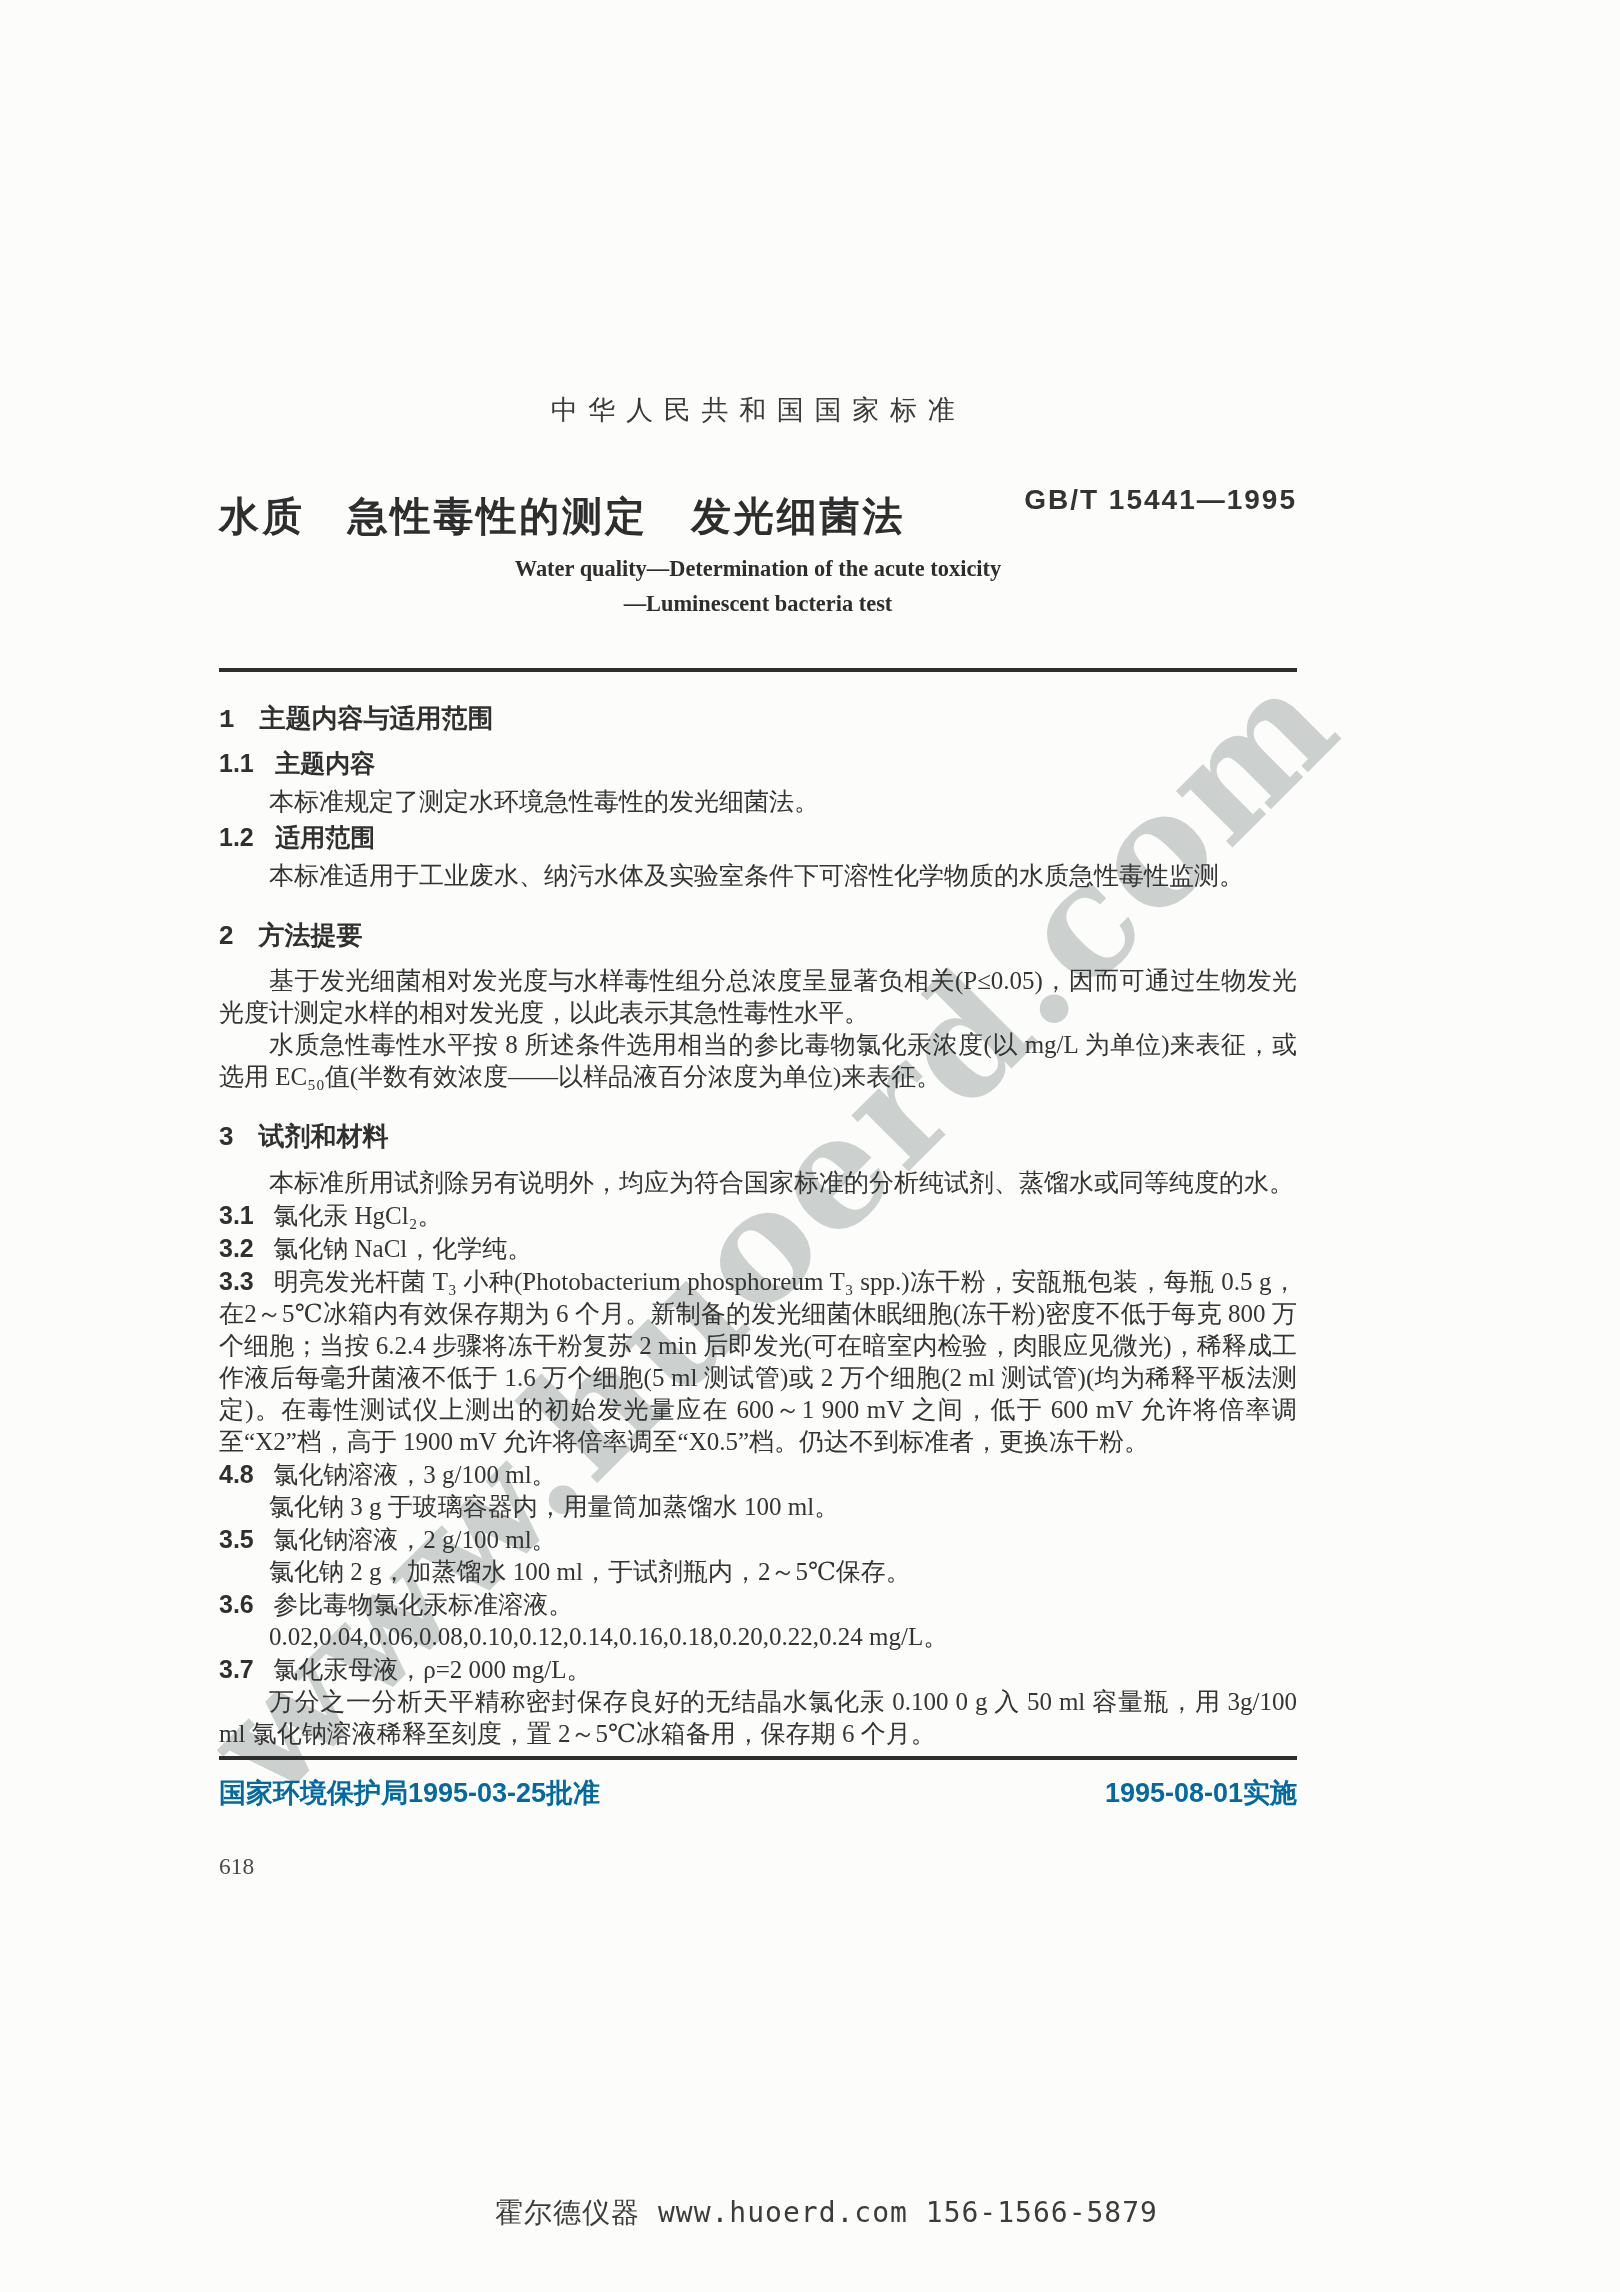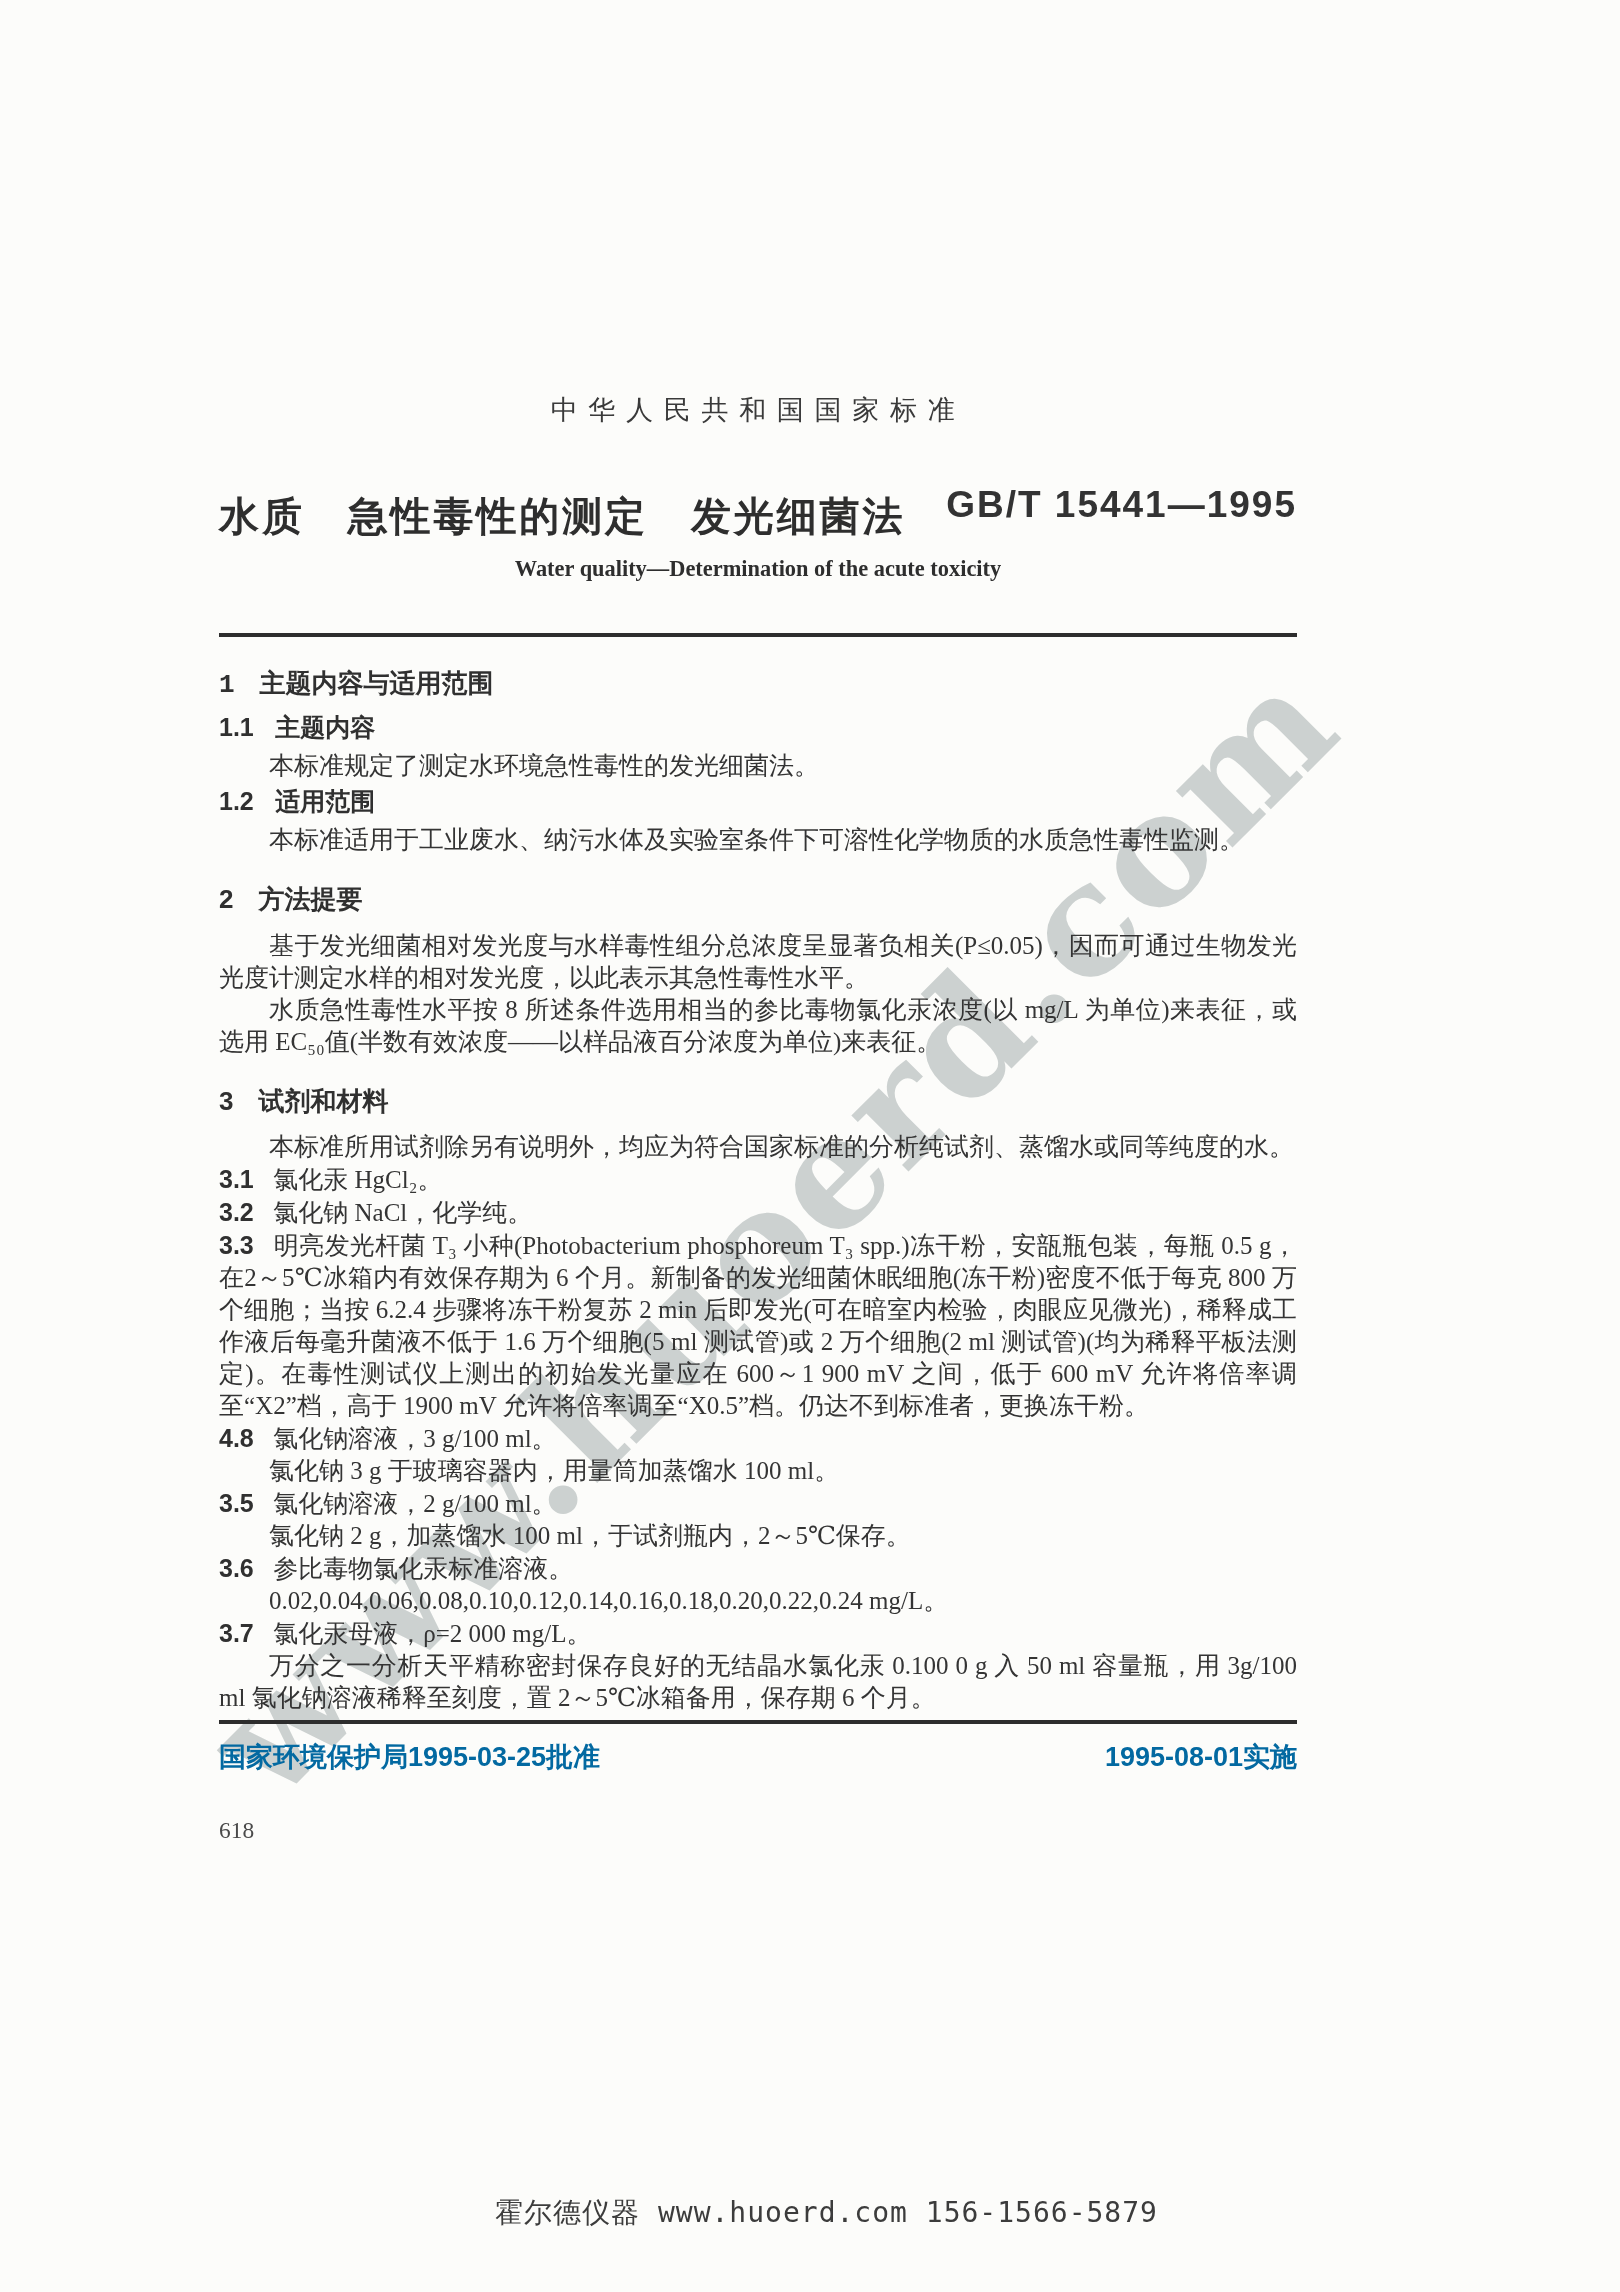--- a/index.html
+++ b/index.html
@@ -52,21 +52,21 @@
     font-size: 40px;
     line-height: 49px;
     letter-spacing: 2.9px;
     color: #2e2e2e;
   }
   .std-no {
     position: absolute;
     right: 0; top: -7.8px;
     font-family: "Liberation Sans", "DejaVu Sans", sans-serif;
     font-weight: bold;
-    font-size: 37px;
+    font-size: 28px;
     letter-spacing: 2px;
     color: #333;
   }
   .en-title {
     margin-top: 13.7px;
     text-align: center;
     font-family: "Liberation Serif", "DejaVu Serif", serif;
     font-weight: bold;
     font-size: 22.4px;
     line-height: 27px;
@@ -155,20 +155,21 @@
   <div class="content">
 
     <div class="std-caption">中华人民共和国国家标准</div>
 
     <div class="title-row">
       <span class="title-cn">水质　急性毒性的测定　发光细菌法</span>
       <span class="std-no">GB/T 15441—1995</span>
     </div>
 
     <div class="en-title">Water quality—Determination of the acute toxicity</div>
+    <div class="en-title second">—Luminescent bacteria test</div>
 
     <div class="rule"></div>
 
     <h2 class="sec first"><span class="sec-no">1</span><span>主题内容与适用范围</span></h2>
 
     <h3 class="sub"><span class="sub-no">1.1</span><span>主题内容</span></h3>
     <p class="para after-sub">本标准规定了测定水环境急性毒性的发光细菌法。</p>
 
     <h3 class="sub tight"><span class="sub-no">1.2</span><span>适用范围</span></h3>
     <p class="para after-sub">本标准适用于工业废水、纳污水体及实验室条件下可溶性化学物质的水质急性毒性监测。</p>

